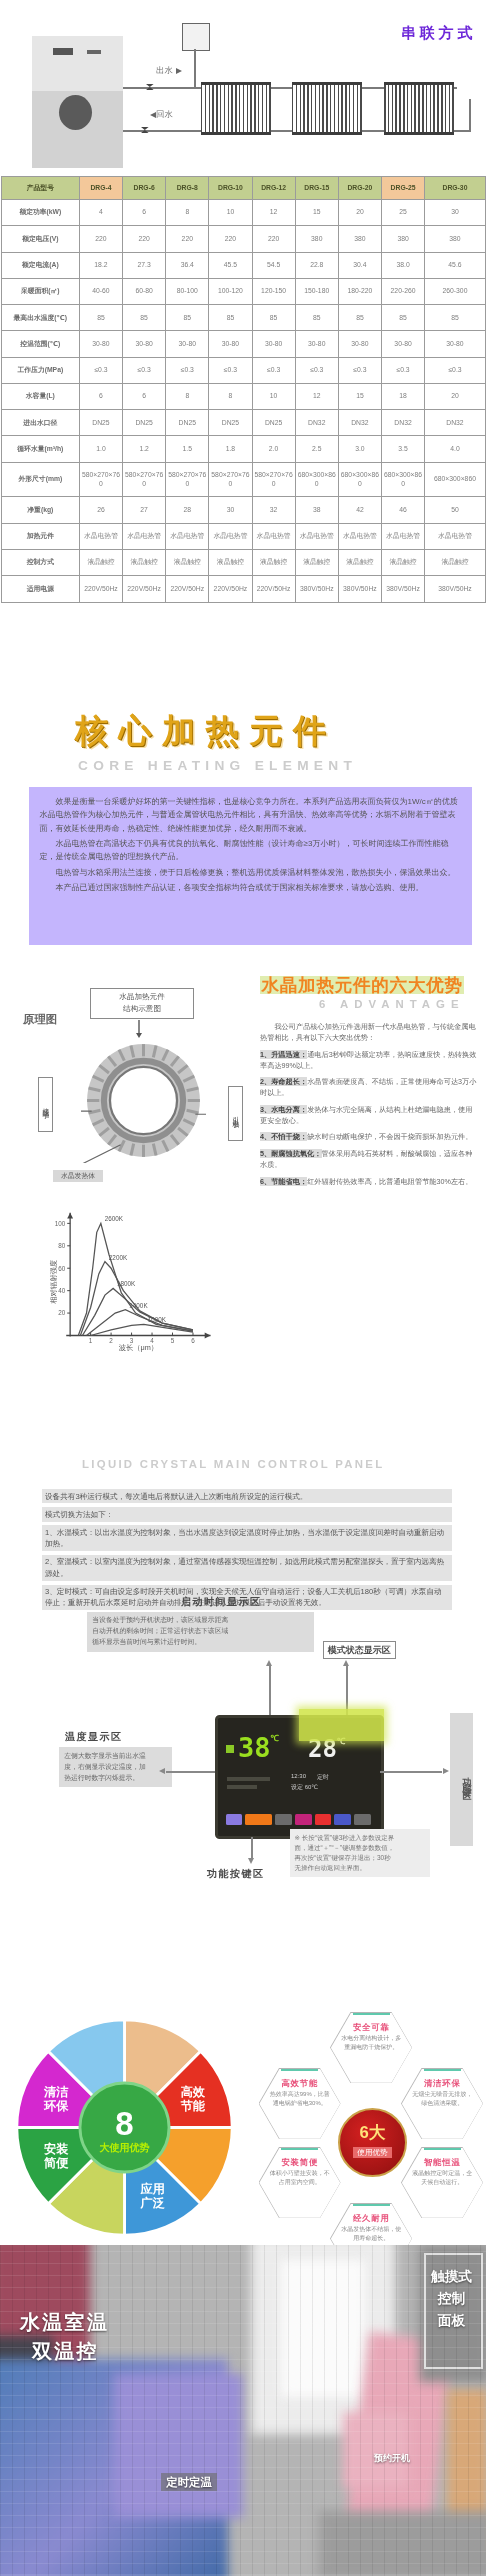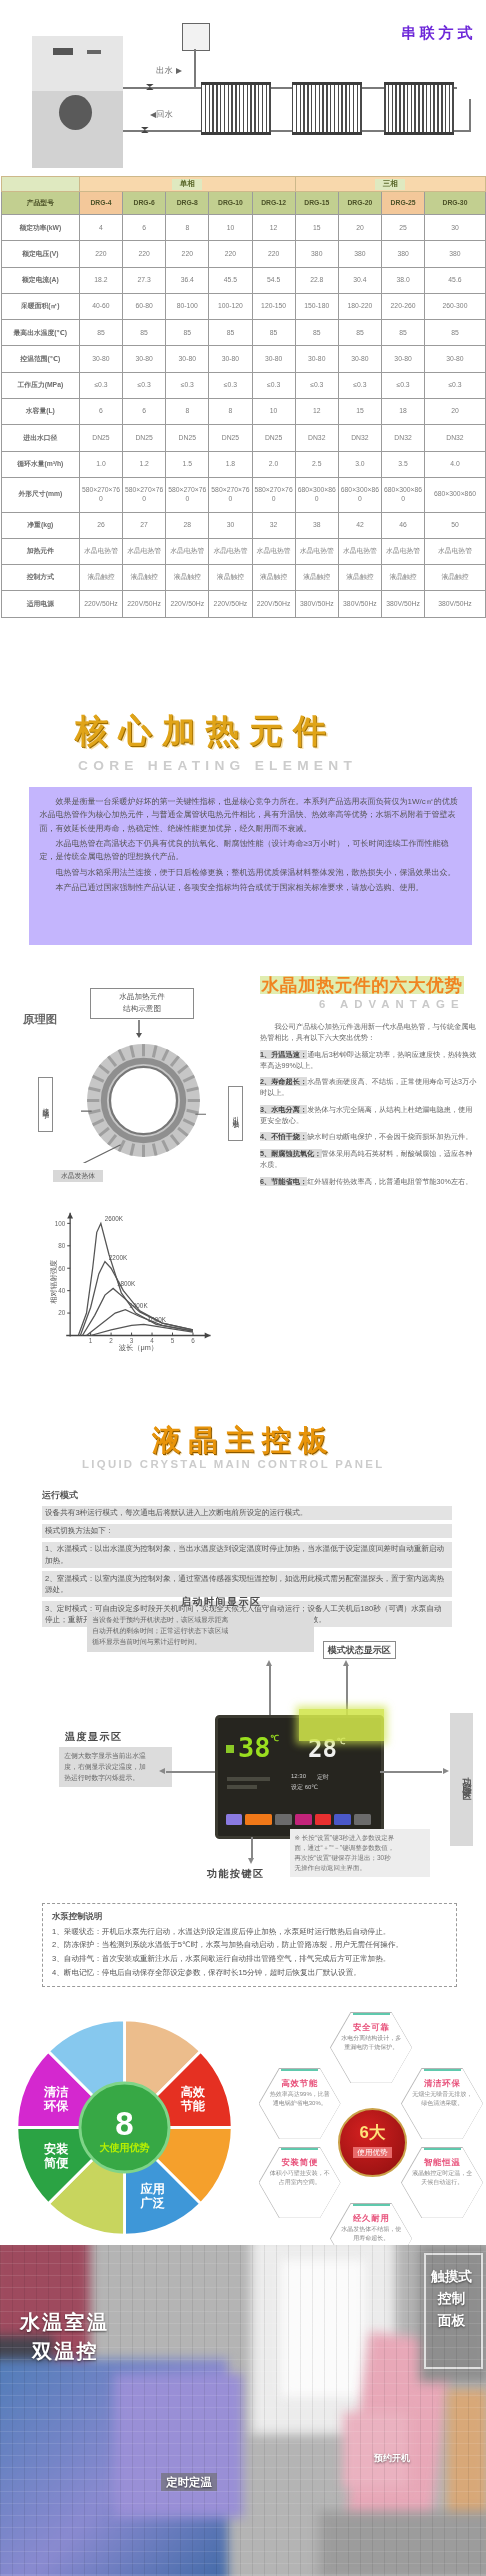--- a/index.html
+++ b/index.html
@@ -133,25 +133,20 @@
           <col style="width:42px">
           <col style="width:42px">
           <col style="width:42px">
         <col style="width:42px">
           <col style="width:42px">
           <col style="width:42px">
           <col style="width:42px">
           <col style="width:59px">
       </colgroup>
       <thead>
-          <tr class="grp">
-            <th class="corner"></th>
-            <th colspan="5"><span class="gl">单相</span></th>
-            <th colspan="4"><span class="gl">三相</span></th>
-          </tr>
           <tr class="cols">
             <th>产品型号</th>
             <th class="hl">DRG-4</th>
             <th>DRG-6</th>
             <th>DRG-8</th>
             <th>DRG-10</th>
             <th>DRG-12</th>
             <th class="ph3">DRG-15</th>
             <th>DRG-20</th>
             <th class="hl">DRG-25</th>
@@ -459,24 +454,22 @@
           <p><span class="lead">2、寿命超长：</span><span>水晶管表面硬度高、不结垢，正常使用寿命可达3万小时以上。</span></p>
           <p><span class="lead">3、水电分离：</span><span>发热体与水完全隔离，从结构上杜绝漏电隐患，使用更安全放心。</span></p>
           <p><span class="lead">4、不怕干烧：</span><span>缺水时自动断电保护，不会因干烧而损坏加热元件。</span></p>
           <p><span class="lead">5、耐腐蚀抗氧化：</span><span>管体采用高纯石英材料，耐酸碱腐蚀，适应各种水质。</span></p>
           <p><span class="lead">6、节能省电：</span><span>红外辐射传热效率高，比普通电阻管节能30%左右。</span></p>
         </div>
     </div>
   </div>
 
   <div class="abs" style="left:0;top:1419px;width:486px;height:175px;">
-    <div class="abs lcd-title" style="left:152px;top:1.5px;">液晶主控板</div>
     <div class="abs eng-sub" style="left:82px;top:39px;font-size:11.4px;letter-spacing:2.3px;">LIQUID CRYSTAL MAIN CONTROL PANEL</div>
     <div class="abs mode" style="left:42px;top:70px;width:410px;">
-      <div class="mt">运行模式</div>
       <div id="mode-lines">
           <p>设备共有3种运行模式，每次通电后将默认进入上次断电前所设定的运行模式。</p>
           <p>模式切换方法如下：</p>
           <p>1、水温模式：以出水温度为控制对象，当出水温度达到设定温度时停止加热，当水温低于设定温度回差时自动重新启动加热。</p>
           <p>2、室温模式：以室内温度为控制对象，通过室温传感器实现恒温控制，如选用此模式需另配室温探头，置于室内远离热源处。</p>
           <p>3、定时模式：可自由设定多时段开关机时间，实现全天候无人值守自动运行；设备人工关机后180秒（可调）水泵自动停止；重新开机后水泵延时启动并自动排气，注意进入定时模式后手动设置将无效。</p>
         </div>
     </div>
   </div>
 
@@ -530,29 +523,20 @@
     <div class="abs vline" style="left:251px;top:242px;height:21px;"></div>
     <div class="abs tri" style="left:248px;top:263px;border-left:3.8px solid transparent;border-right:3.8px solid transparent;border-top:6px solid #888;"></div>
     <div class="abs cap" style="left:207px;top:272px;">功能按键区</div>
     <div class="abs pink-note" id="note-bottom" style="left:290px;top:234px;width:131px;">
         <div class="nl">※ 长按“设置”键3秒进入参数设定界</div>
         <div class="nl">面，通过“＋”“－”键调整参数数值，</div>
         <div class="nl">再次按“设置”键保存并退出；30秒</div>
         <div class="nl">无操作自动返回主界面。</div>
       </div>
 
-    <div class="abs dashbox" style="left:42px;top:308px;width:395px;">
-      <div class="dt">水泵控制说明</div>
-      <div id="pump-lines">
-          <p>1、采暖状态：开机后水泵先行启动，水温达到设定温度后停止加热，水泵延时运行散热后自动停止。</p>
-          <p>2、防冻保护：当检测到系统水温低于5℃时，水泵与加热自动启动，防止管路冻裂，用户无需任何操作。</p>
-          <p>3、自动排气：首次安装或重新注水后，水泵间歇运行自动排出管路空气，排气完成后方可正常加热。</p>
-          <p>4、断电记忆：停电后自动保存全部设定参数，保存时长15分钟，超时后恢复出厂默认设置。</p>
-        </div>
-    </div>
   </div>
 
   <div class="abs" style="left:0;top:2009px;width:486px;height:235px;">
     <svg class="abs" style="left:6px;top:0;" width="237" height="237" viewBox="0 0 330 330">
       <g id="petals">
           <path d="M165,165 L165.0,15.0 A150,150 0 0 1 271.1,58.9 Z" fill="#ecbd8c" stroke="#ffffff" stroke-width="4"></path>
           <path d="M165,165 L271.1,58.9 A150,150 0 0 1 315.0,165.0 Z" fill="#e53022" stroke="#ffffff" stroke-width="4"></path>
           <text x="260.15959184866256" y="121.58360646639575" font-size="17" font-weight="bold" fill="#ffffff" text-anchor="middle"><tspan x="260.15959184866256" dy="0">高效</tspan><tspan x="260.15959184866256" dy="19">节能</tspan></text>
           <path d="M165,165 L315.0,165.0 A150,150 0 0 1 271.1,271.1 Z" fill="#f5a02c" stroke="#ffffff" stroke-width="4"></path>
           <path d="M165,165 L271.1,271.1 A150,150 0 0 1 165.0,315.0 Z" fill="#3e97d8" stroke="#ffffff" stroke-width="4"></path>

